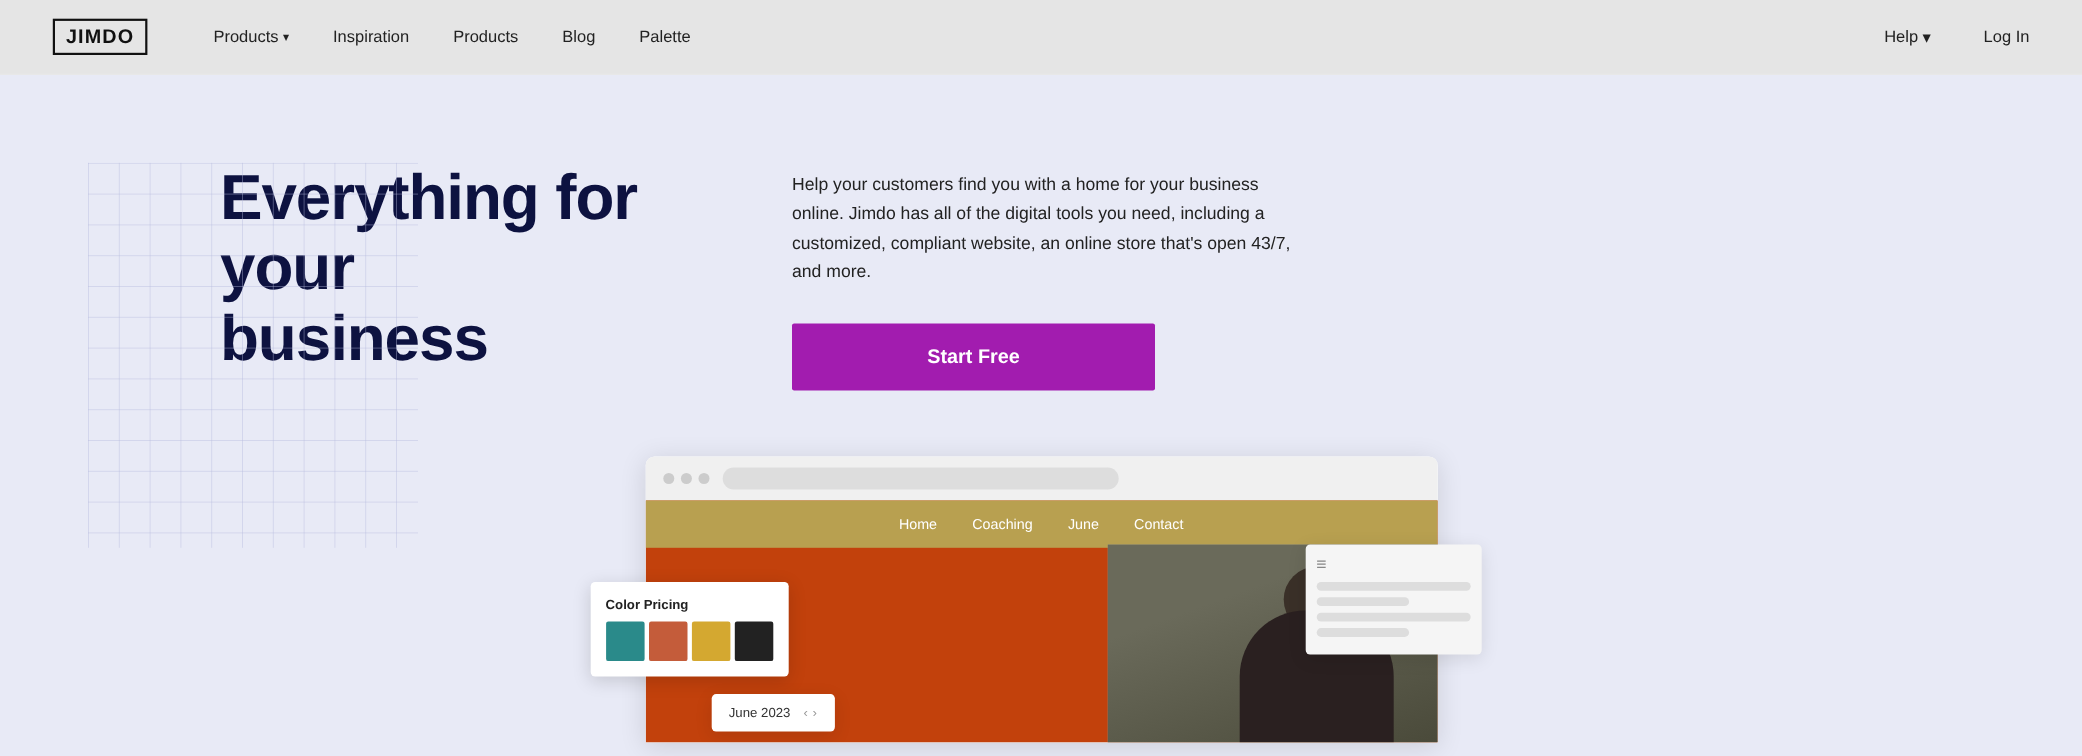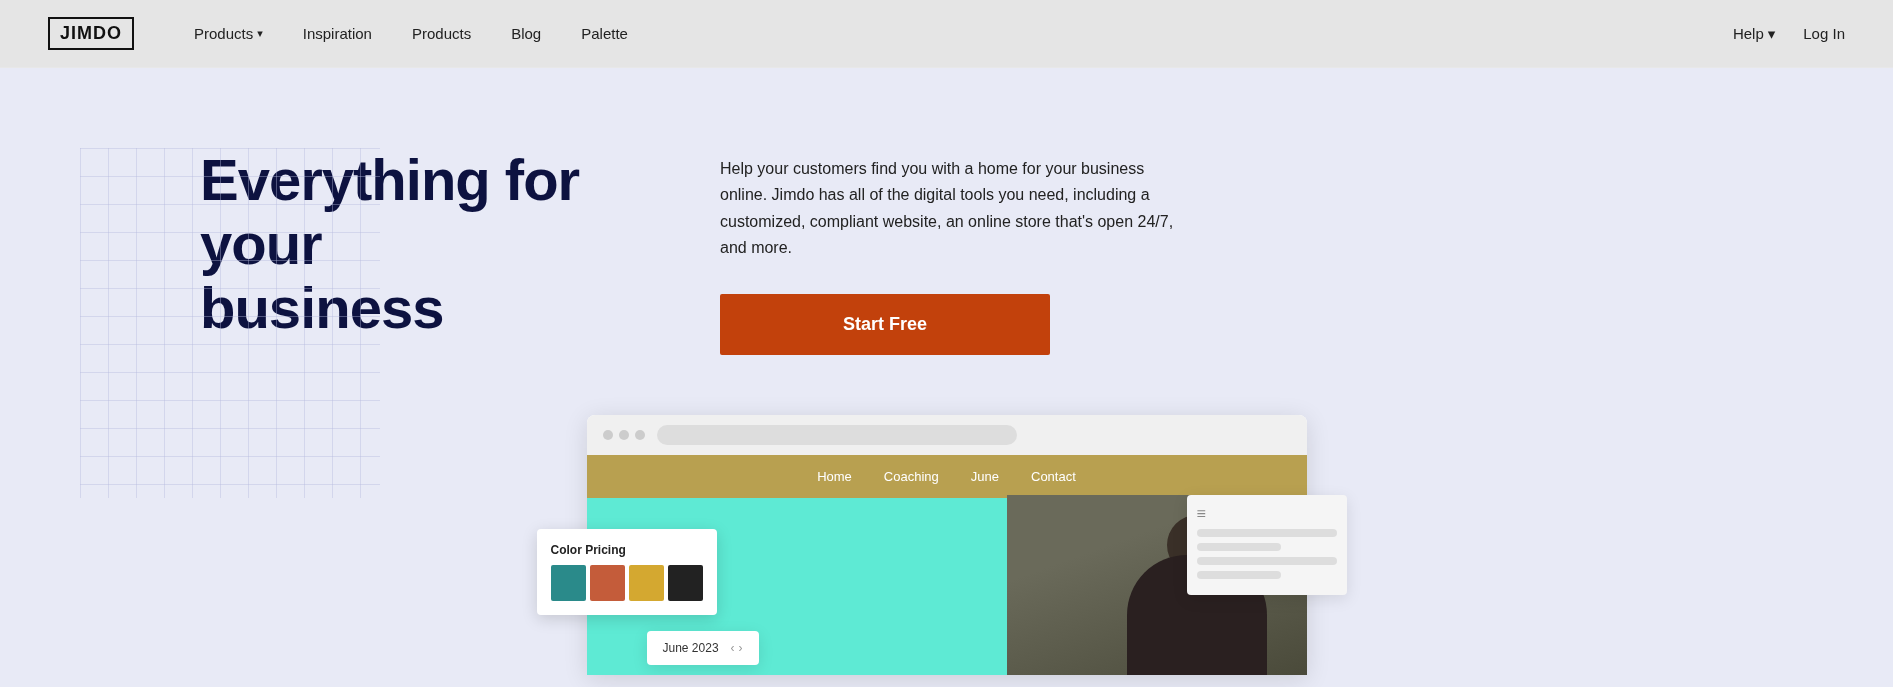--- a/index.html
+++ b/index.html
@@ -42,21 +42,21 @@
       white-space: nowrap;
       justify-content: space-between;
     }
     .nav-link .chevron {
       font-size: 11px;
       display: inline-block;
     }
     .nav-right {
       display: flex;
       align-items: center;
-      gap: 28px;
+      gap: 48px;
     }
     .nav-help {
       font-size: 15px;
       color: #222;
       cursor: pointer;
       display: flex;
       align-items: center;
       gap: 4px;
     }
     .nav-login {
@@ -98,21 +98,21 @@
       padding-top: 8px;
     }
     .hero-description {
       font-size: 16px;
       line-height: 1.65;
       color: #222;
       margin-bottom: 32px;
     }
     .hero-cta {
       display: block;
-      background: #c2410c;
+      background: #a21caf;
       color: #fff;
       font-size: 18px;
       font-weight: 600;
       text-align: center;
       padding: 20px 0;
       width: 330px;
       border: none;
       cursor: pointer;
       border-radius: 2px;
     }
@@ -166,21 +166,21 @@
       background: #ccc;
     }
     .browser-url {
       flex: 1;
       height: 20px;
       background: #ddd;
       border-radius: 10px;
       max-width: 360px;
     }
     .browser-content {
-      background: #5eead4;
+      background: #c2410c;
       height: 220px;
       position: relative;
     }
     .browser-nav {
       display: flex;
       align-items: center;
       justify-content: center;
       gap: 32px;
       padding: 14px 0;
       background: #b8a050;
@@ -327,21 +327,21 @@
 
 <section class="hero">
   <div class="hero-content">
     <div class="hero-left">
       <h1 class="hero-heading">
         <span>Everything for your</span><br>
         <span>business</span>
       </h1>
     </div>
     <div class="hero-right">
-      <p class="hero-description">Help your customers find you with a home for your business online. Jimdo has all of the digital tools you need, including a customized, compliant website, an online store that's open 24/7, and more.</p>
+      <p class="hero-description">Help your customers find you with a home for your business online. Jimdo has all of the digital tools you need, including a customized, compliant website, an online store that's open 43/7, and more.</p>
       <button class="hero-cta">Start Free</button>
     </div>
   </div>
 
   <div class="hero-mockup-area" style="position:relative; margin: 0 auto; width: 760px;">
 
     <div class="palette-card">
       <div class="palette-title">Color Pricing</div>
       <div class="palette-swatches">
         <div class="swatch" style="background:#2a8a8a;"></div>

